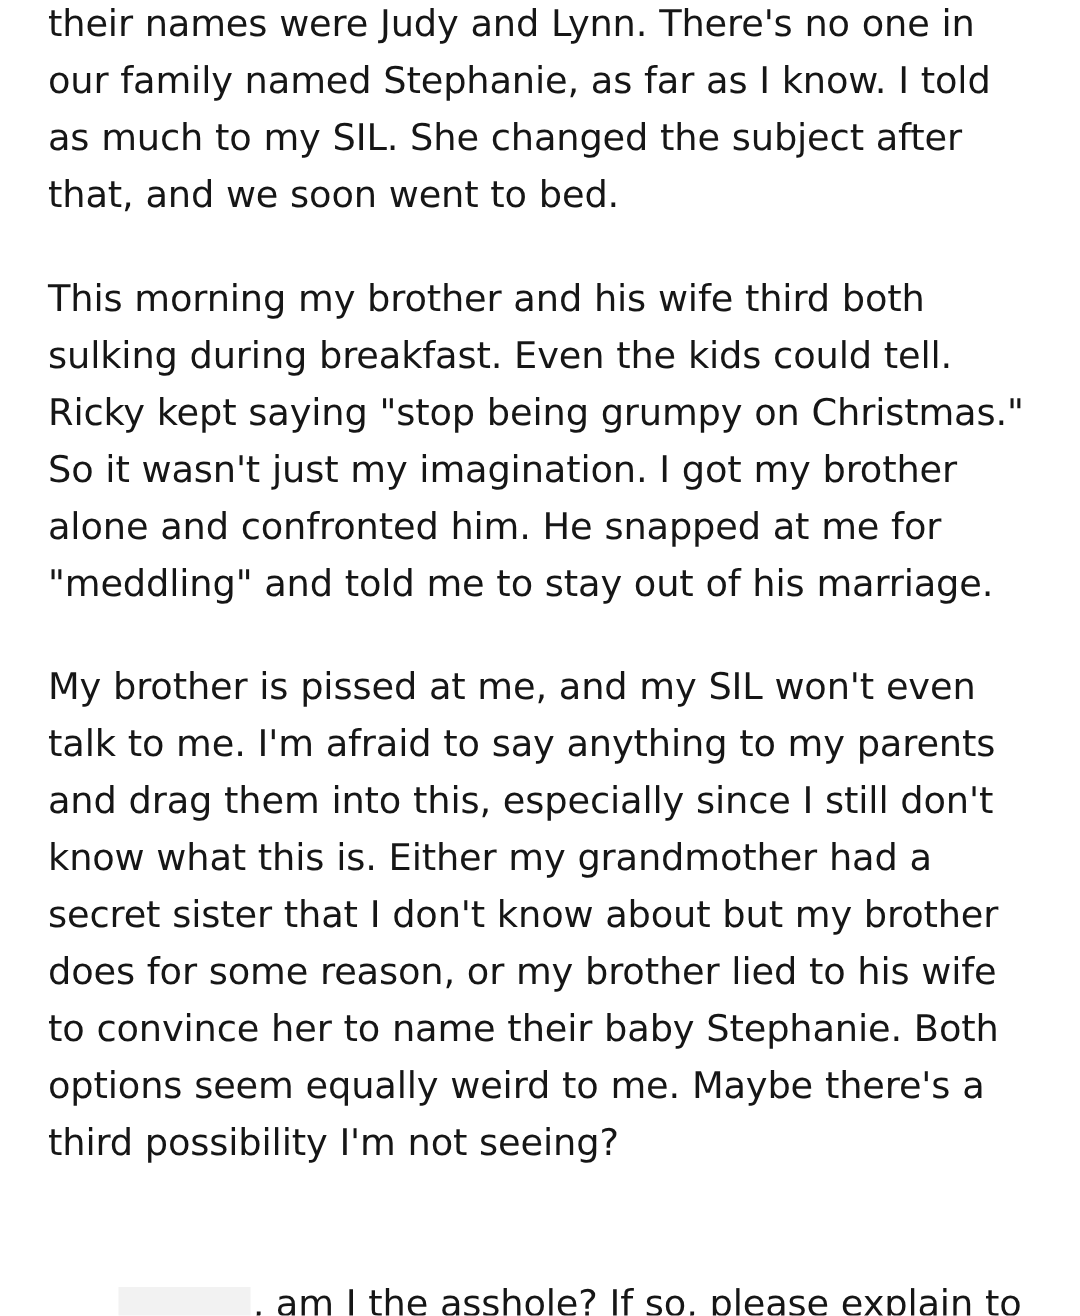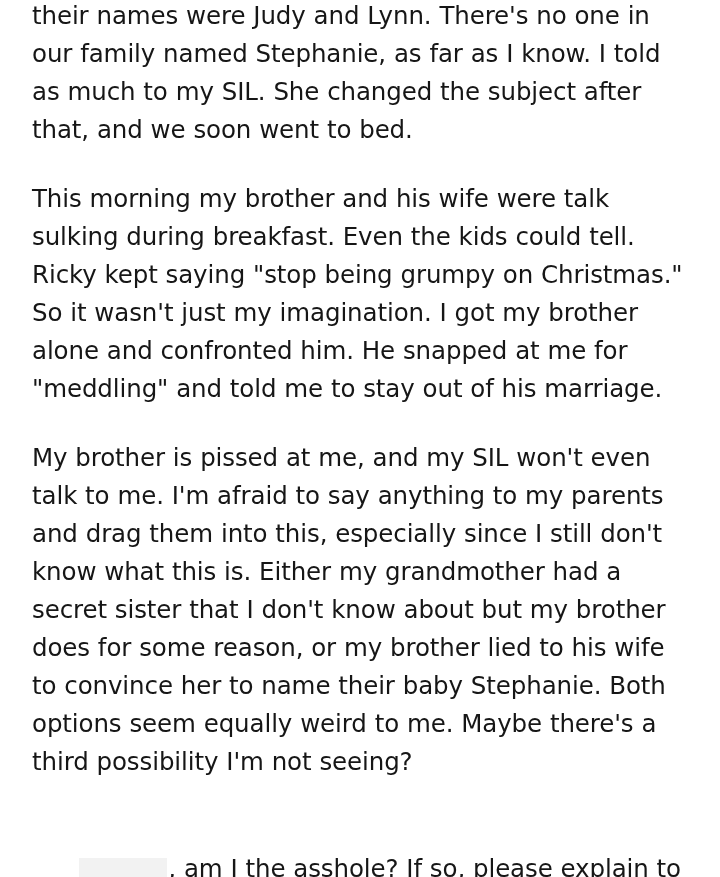--- a/index.html
+++ b/index.html
@@ -59,20 +59,20 @@
     background: #ffffff;
     opacity: 0.92;
   }
 </style>
 </head>
 <body>
 
 <div class="page">
   <div class="post-body">
     <p class="para first">their names were Judy and Lynn. There's no one in our family named Stephanie, as far as I know. I told as much to my SIL. She changed the subject after that, and we soon went to bed.</p>
-    <p class="para">This morning my brother and his wife were talk sulking during breakfast. Even the kids could tell. Ricky kept saying "stop being grumpy on Christmas." So it wasn't just my imagination. I got my brother alone and confronted him. He snapped at me for "meddling" and told me to stay out of his marriage.</p>
+    <p class="para">This morning my brother and his wife third both sulking during breakfast. Even the kids could tell. Ricky kept saying "stop being grumpy on Christmas." So it wasn't just my imagination. I got my brother alone and confronted him. He snapped at me for "meddling" and told me to stay out of his marriage.</p>
     <p class="para">My brother is pissed at me, and my SIL won't even talk to me. I'm afraid to say anything to my parents and drag them into this, especially since I still don't know what this is. Either my grandmother had a secret sister that I don't know about but my brother does for some reason, or my brother lied to his wife to convince her to name their baby Stephanie. Both options seem equally weird to me. Maybe there's a third possibility I'm not seeing?</p>
     <p class="para last redacted-line">
       <span class="redaction"></span><span>, am I the asshole? If so, please explain to me why. I don't want to be the reason Christmas is ruined.</span>
       <span class="smudge"></span>
     </p>
   </div>
 </div>
 
 </body></html>

